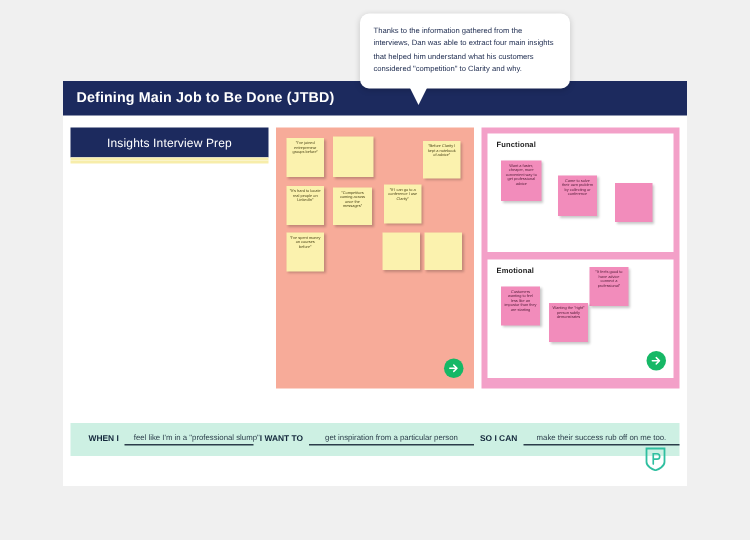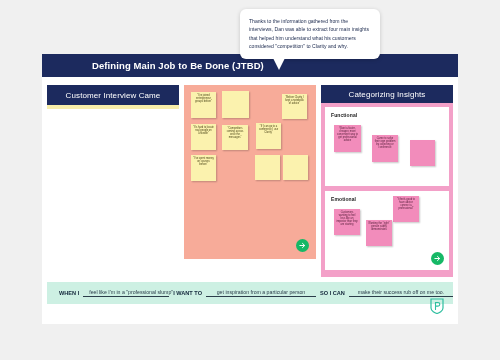--- a/index.html
+++ b/index.html
@@ -25,21 +25,20 @@
     width: 416px; height: 23px;
     background: #1c2a5e;
     display: flex; align-items: center;
   }
   .titlebar-text {
     color: #ffffff;
     font-size: 9.5px;
     font-weight: bold;
     padding-left: 9px;
     letter-spacing: .1px;
-    margin-left: 41px;
   }
 
   
   .columns {
     position: absolute;
     left: 0; top: 23px;
     width: 416px; height: 200px;
     display: flex;
     justify-content: space-between;
     padding: 8px 5px 0 5px;
@@ -202,21 +201,21 @@
   <div class="slide">
 
     <div class="titlebar">
       <span class="titlebar-text">Defining Main Job to Be Done (JTBD)</span>
     </div>
 
     <div class="columns">
 
       <div class="column">
         <div class="col-head">
-          <span>Customer Interview Came</span>
+          <span>Insights Interview Prep</span>
         </div>
         <div class="col-body">
 
           <div class="panel yellow c1-top">
             
             
             
             
             
             
@@ -248,23 +247,20 @@
             <div class="arrow-btn" style="right:7px;bottom:7px;">
               <svg width="9" height="9" viewBox="0 0 12 12">
                 <path d="M2.5 6h6M6 3.2L8.9 6 6 8.8" fill="none" stroke="#ffffff" stroke-width="1.3" stroke-linecap="round" stroke-linejoin="round"></path>
               </svg>
             </div>
           </div>
         </div>
       </div>
 
       <div class="column">
-        <div class="col-head">
-          <span>Categorizing Insights</span>
-        </div>
         <div class="col-body">
           <div class="pinkwrap">
 
             <div class="white-panel c3-top">
               <span class="panel-label">Functional</span>
               <div class="note pink" style="left:9px;top:18px;width:27px;height:27px;">Want a faster, cheaper, more convenient way to get professional advice</div>
               <div class="note pink" style="left:47px;top:28px;width:26px;height:27px;">Came to solve their own problem by collecting or conference</div>
               <div class="note pink blank" style="left:85px;top:33px;width:25px;height:26px;"></div>
             </div>
 

